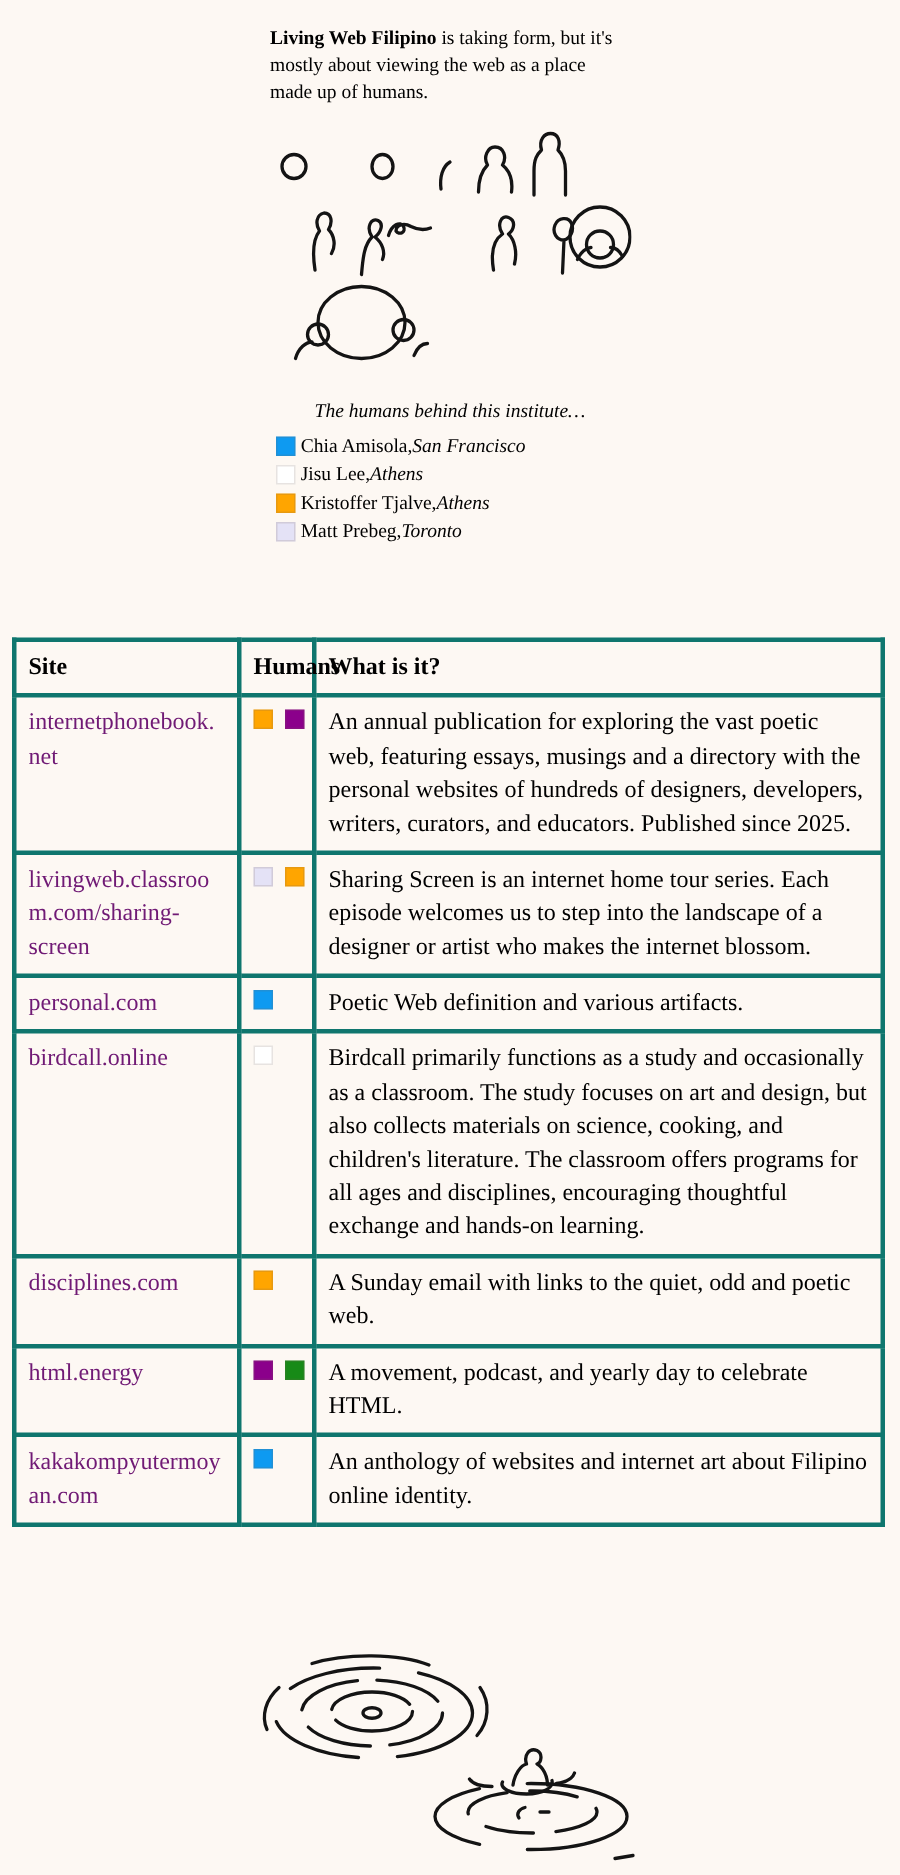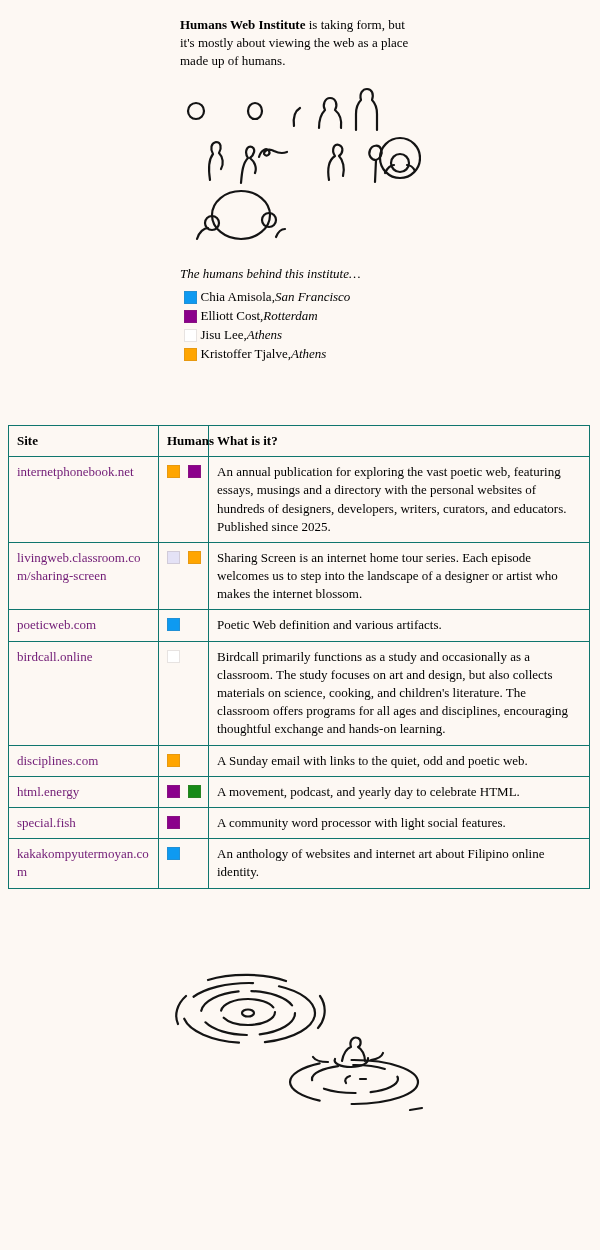--- a/index.html
+++ b/index.html
@@ -7,55 +7,55 @@
     width:600px;min-height:1250px;
     background:#FDF8F3;
     font-family:"Liberation Serif","DejaVu Serif",serif;
     color:#000;
     font-size:13px;
     line-height:1.4;
   }
   .content-col{width:240px;margin:0 auto;}
   .intro{padding-top:16px;}
   .doodle-wrap{text-align:center;margin-top:16px;}
-  .caption{margin-top:18px;font-style:italic;}
+  .caption{margin-top:18px;font-style:italic;text-align:center;}
   .legend{margin-top:5px;padding-left:7px;}
   .legend-item{display:flex;align-items:center;height:19px;}
   .swatch{
     width:13px;height:13px;display:inline-block;
     border:1px solid rgba(120,100,90,0.18);
     box-sizing:border-box;
     margin-right:4px;flex:0 0 13px;
   }
   table{
     border-collapse:collapse;
     margin:61px 8px 0 8px;
     width:582px;
     table-layout:fixed;
   }
   th,td{
-    border:1px solid #0f766e;
+    border:3px solid #0f766e;
     padding:6px 8px;
     vertical-align:top;
     text-align:left;
-    font-size:13px;
+    font-size:16px;
   }
   th{font-weight:bold;}
   col.c-site{width:150px;}
   col.c-humans{width:50px;}
   a.site-link{color:#701a75;cursor:pointer;word-wrap:break-word;}
   .cell-swatches{display:flex;gap:4px;padding-top:2px;}
   .ripple-wrap{text-align:center;margin-top:77px;}
   svg.sketch{stroke:#141414;fill:none;stroke-width:2.2;stroke-linecap:round;stroke-linejoin:round;}
 </style>
 </head>
 <body>
 
 <div class="content-col intro">
-  <b>Humans Web Institute</b><span> is taking form, but it's mostly about viewing the web as a place made up of humans.</span>
+  <b>Living Web Filipino</b><span> is taking form, but it's mostly about viewing the web as a place made up of humans.</span>
 </div>
 
 <div class="doodle-wrap">
   <svg class="sketch" width="242" height="155" viewBox="0 0 242 155">
 
     <circle cx="17" cy="24" r="8"></circle>
     <ellipse cx="76" cy="24" rx="7" ry="8"></ellipse>
     <path d="M115,39 C114,31 116,24 121,21"></path>
     <path d="M140,41 C140,32 142,27 146,23 C143,18 146,11 151,11 C157,11 159,18 156,23 C161,27 163,33 162,41"></path>
     <path d="M177,43 L177,27 C177,19 179,16 182,13 C180,6 184,2 188,2 C193,2 195,7 193,13 C196,16 198,20 198,27 L198,43"></path>
@@ -80,33 +80,33 @@
 
 <div class="content-col caption">The humans behind this institute…</div>
 
 <div class="content-col legend">
     <div class="legend-item">
       <span class="swatch" style="background: rgb(14, 154, 241);"></span>
       <span>Chia Amisola, </span>
       <i>San Francisco</i>
     </div>
     <div class="legend-item">
-      <span class="swatch" style="background: rgb(139, 0, 139);"></span>
-      <span>Elliott Cost, </span>
-      <i>Rotterdam</i>
-    </div>
-    <div class="legend-item">
       <span class="swatch" style="background: rgb(255, 255, 255);"></span>
       <span>Jisu Lee, </span>
       <i>Athens</i>
     </div>
     <div class="legend-item">
       <span class="swatch" style="background: rgb(255, 165, 0);"></span>
       <span>Kristoffer Tjalve, </span>
       <i>Athens</i>
+    </div>
+    <div class="legend-item">
+      <span class="swatch" style="background: rgb(228, 226, 246);"></span>
+      <span>Matt Prebeg, </span>
+      <i>Toronto</i>
     </div>
   </div>
 
 <table>
   <colgroup>
       <col class="c-site">
       <col class="c-humans">
       <col>
     </colgroup>
   <thead>
@@ -131,21 +131,21 @@
         <td><a class="site-link">livingweb.classroom.com/sharing-screen</a></td>
         <td>
           <div class="cell-swatches">
             <span class="swatch" style="background: rgb(228, 226, 246);"></span>
             <span class="swatch" style="background: rgb(255, 165, 0);"></span>
           </div>
         </td>
         <td>Sharing Screen is an internet home tour series. Each episode welcomes us to step into the landscape of a designer or artist who makes the internet blossom.</td>
       </tr>
       <tr>
-        <td><a class="site-link">poeticweb.com</a></td>
+        <td><a class="site-link">personal.com</a></td>
         <td>
           <div class="cell-swatches">
             <span class="swatch" style="background: rgb(14, 154, 241);"></span>
           </div>
         </td>
         <td>Poetic Web definition and various artifacts.</td>
       </tr>
       <tr>
         <td><a class="site-link">birdcall.online</a></td>
         <td>
@@ -166,29 +166,20 @@
       </tr>
       <tr>
         <td><a class="site-link">html.energy</a></td>
         <td>
           <div class="cell-swatches">
             <span class="swatch" style="background: rgb(139, 0, 139);"></span>
             <span class="swatch" style="background: rgb(23, 138, 23);"></span>
           </div>
         </td>
         <td>A movement, podcast, and yearly day to celebrate HTML.</td>
-      </tr>
-      <tr>
-        <td><a class="site-link">special.fish</a></td>
-        <td>
-          <div class="cell-swatches">
-            <span class="swatch" style="background: rgb(139, 0, 139);"></span>
-          </div>
-        </td>
-        <td>A community word processor with light social features.</td>
       </tr>
       <tr>
         <td><a class="site-link">kakakompyutermoyan.com</a></td>
         <td>
           <div class="cell-swatches">
             <span class="swatch" style="background: rgb(14, 154, 241);"></span>
           </div>
         </td>
         <td>An anthology of websites and internet art about Filipino online identity.</td>
       </tr>

